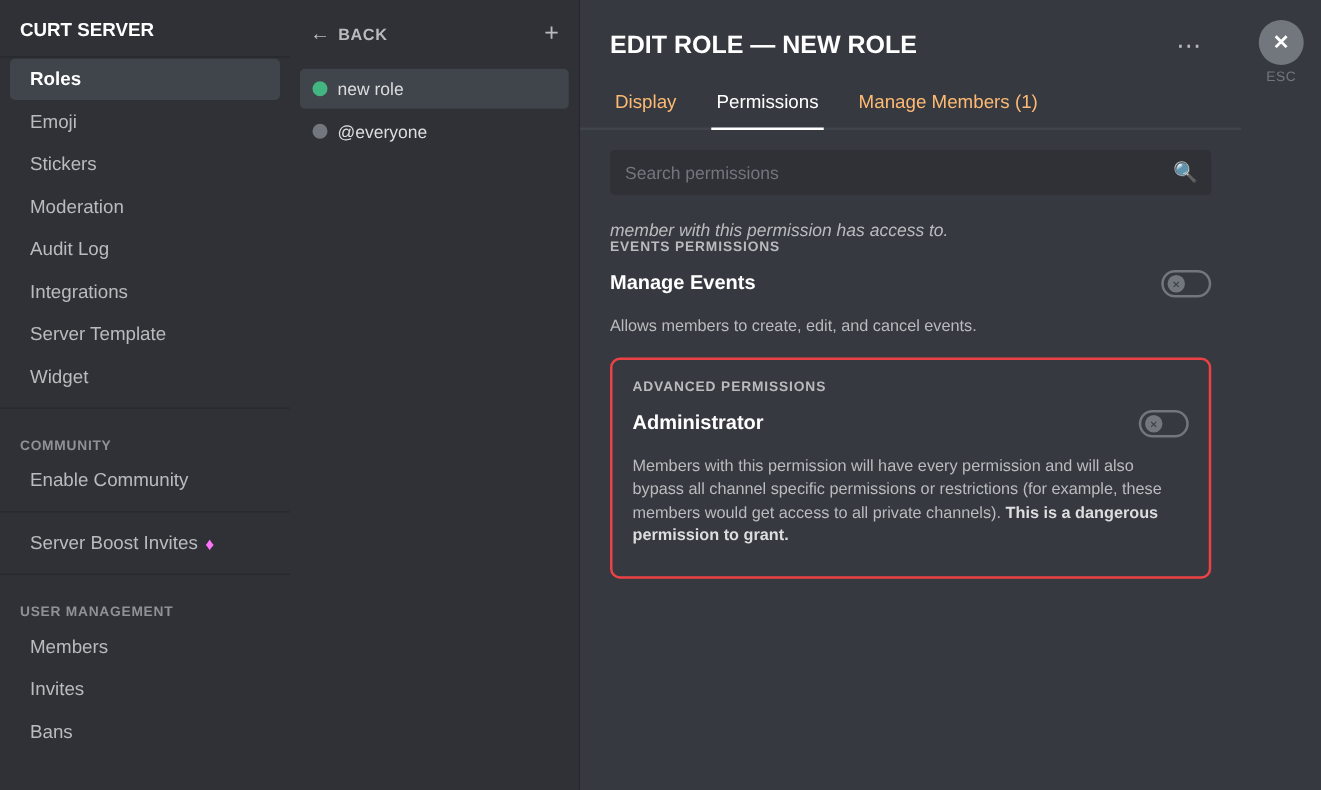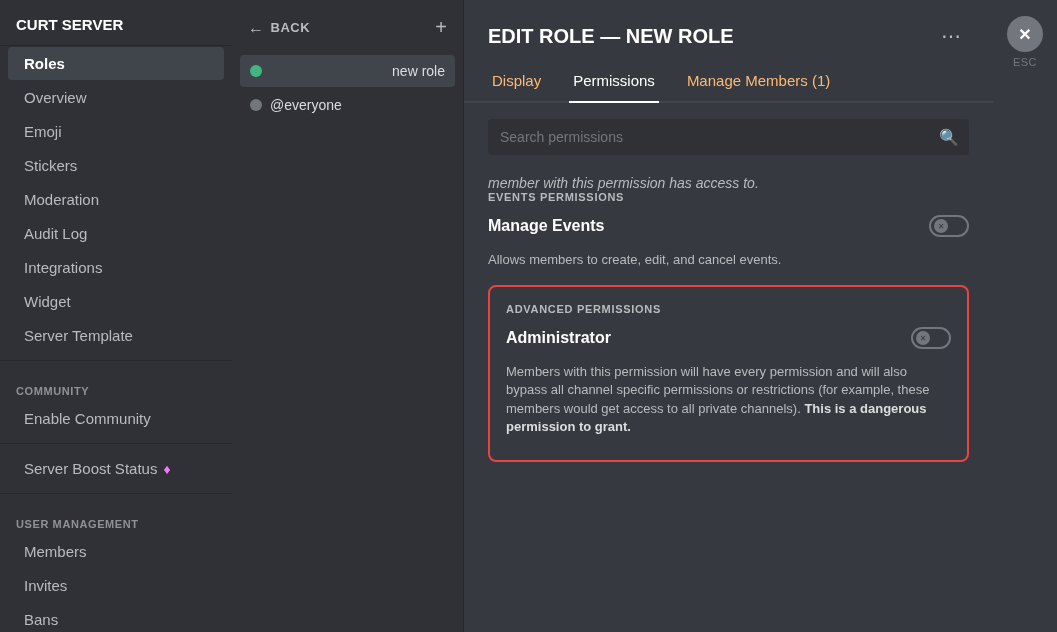--- a/index.html
+++ b/index.html
@@ -105,21 +105,20 @@
       display: flex;
       align-items: center;
       gap: 8px;
       padding: 8px 10px;
       border-radius: 4px;
       cursor: pointer;
       margin-bottom: 2px;
     }
     .role-item.active {
       background: #40444b;
-      justify-content: space-between;
     }
     .role-dot {
       width: 12px;
       height: 12px;
       border-radius: 50%;
       flex-shrink: 0;
     }
     .role-dot.green { background: #43b581; }
     .role-dot.gray { background: #72767d; }
     .role-name {
@@ -339,53 +338,50 @@
 </head>
 <body>
 
 <div class="sidebar">
   <div class="sidebar-server-name">CURT SERVER</div>
 
   <div class="sidebar-item active">
     <span>Roles</span>
   </div>
   <div class="sidebar-item">
-    <span>Overview</span>
-  </div>
-  <div class="sidebar-item">
     <span>Emoji</span>
   </div>
   <div class="sidebar-item">
     <span>Stickers</span>
   </div>
   <div class="sidebar-item">
     <span>Moderation</span>
   </div>
   <div class="sidebar-item">
     <span>Audit Log</span>
   </div>
   <div class="sidebar-item">
     <span>Integrations</span>
   </div>
   <div class="sidebar-item">
+    <span>Server Template</span>
+  </div>
+  <div class="sidebar-item">
     <span>Widget</span>
-  </div>
-  <div class="sidebar-item">
-    <span>Server Template</span>
   </div>
 
   <div class="sidebar-divider"></div>
   <div class="sidebar-section-label">COMMUNITY</div>
   <div class="sidebar-item">
     <span>Enable Community</span>
   </div>
 
   <div class="sidebar-divider"></div>
   <div class="sidebar-item boost">
-    <span>Server Boost Status</span>
+    <span>Server Boost Invites</span>
     <span class="boost-icon">♦</span>
   </div>
 
   <div class="sidebar-divider"></div>
   <div class="sidebar-section-label">USER MANAGEMENT</div>
   <div class="sidebar-item">
     <span>Members</span>
   </div>
   <div class="sidebar-item">
     <span>Invites</span>

